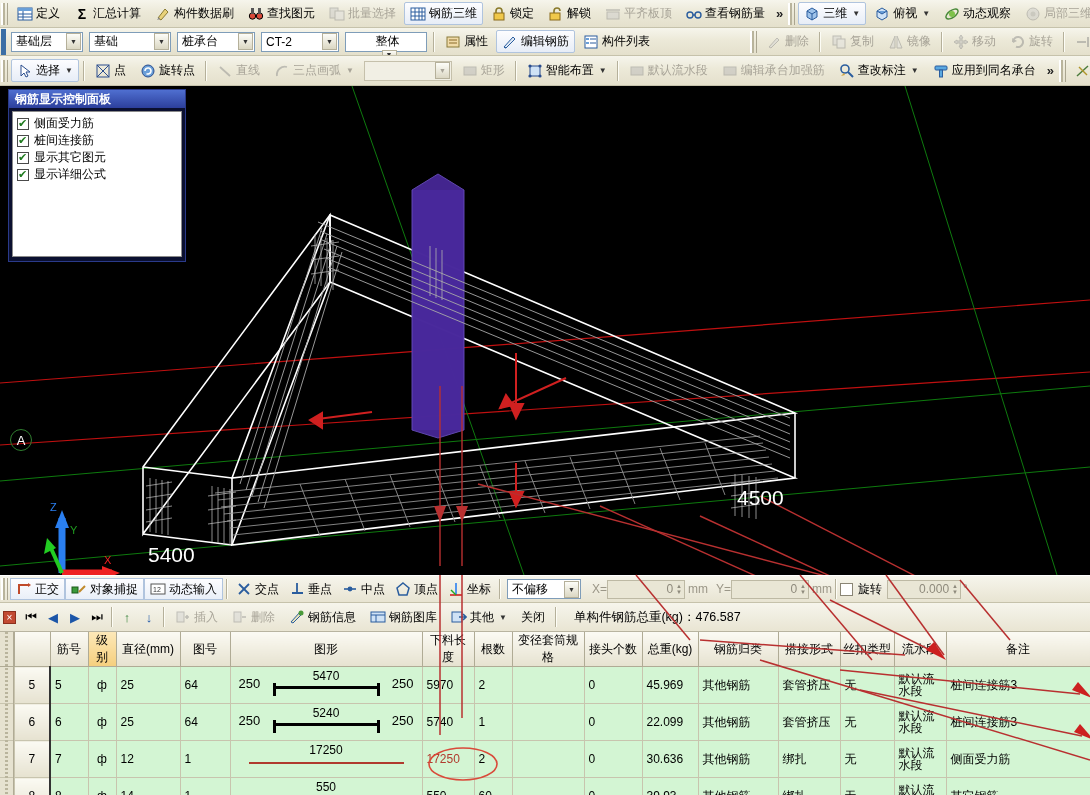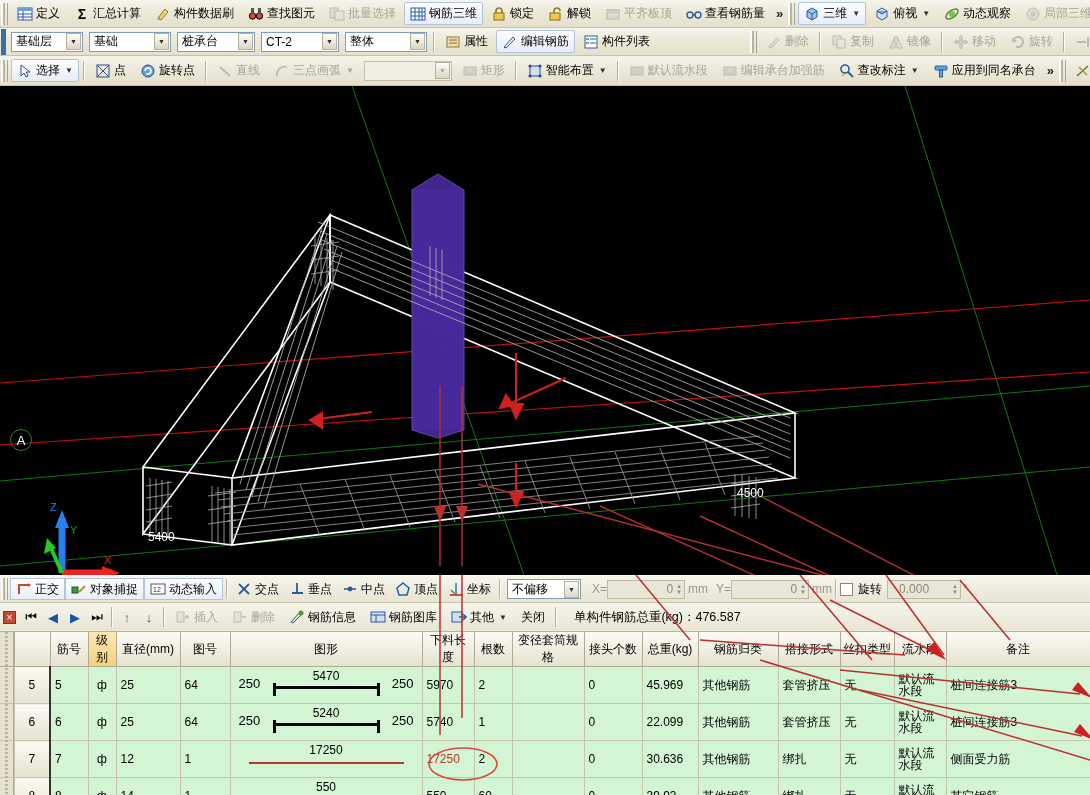--- a/index.html
+++ b/index.html
@@ -95,21 +95,21 @@
   .ckbox {
     width: 12px; height: 12px; background: #fff; border: 1px solid #4a4a4a;
     position: relative; flex: none;
   }
   .ckbox::after {
     content: "\2714"; position: absolute; left: 0px; top: -2px;
     font-size: 11px; color: #1f7a1f; line-height: 13px;
   }
   .ck span { font-size: 12px; color: #000; }
 
-  .vp-label { position: absolute; color: #fff; font-size: 12px;
+  .vp-label { position: absolute; color: #fff; font-size: 21px;
               font-family: "Liberation Sans", sans-serif; }
   .axis-bub { position: absolute; width: 22px; height: 22px; border-radius: 50%;
               border: 1px solid #2f7d2f; color: #fff; font-size: 13px;
               display: flex; align-items: center; justify-content: center; }
 
   
   #statusbar {
     position: absolute; left: 0; top: 575px; width: 1090px; height: 28px;
     display: flex; align-items: center;
     background: linear-gradient(to bottom,#f6f5ec,#e8e4d2);
@@ -360,21 +360,21 @@
       <span class="arw">▼</span>
     </div>
     <div class="combo" style="width:78px;">
       <span>桩承台</span>
       <span class="arw">▼</span>
     </div>
     <div class="combo" style="width:78px;">
       <span>CT-2</span>
       <span class="arw">▼</span>
     </div>
-    <div class="combo" style="width:82px;">
+    <div class="combo" style="width:82px;flex-direction:column;">
       <span>整体</span>
       <span class="arw">▼</span>
     </div>
 
     <div class="tbsep"></div>
 
     <div class="tbtn">
       <span class="ico">
         <svg width="16" height="16" viewBox="0 0 16 16">
             <rect x="2" y="3" width="12" height="10" fill="#f0dba8" stroke="#8a7a3a"></rect>
@@ -697,22 +697,43 @@
         <line x1="62" y1="487" x2="112" y2="487" stroke="#ee2222" stroke-width="7"></line>
         <path d="M120 487 L102 480 L102 494 Z" fill="#ee2222"></path>
         <line x1="62" y1="487" x2="50" y2="460" stroke="#22cc22" stroke-width="4"></line>
         <path d="M47 452 L44 468 L56 462 Z" fill="#22cc22"></path>
         <text x="50" y="425" fill="#2a7ff0" font-size="11" font-family="Liberation Sans">Z</text>
         <text x="70" y="448" fill="#1f9a1f" font-size="11" font-family="Liberation Sans">Y</text>
         <text x="104" y="478" fill="#ee2222" font-size="11" font-family="Liberation Sans">X</text>
       </g>
     </svg>
 
-
-    <div class="vp-label" style="left:148px;top:444px;">5400</div>
+    <div class="ctrl-panel">
+      <div class="ctrl-title">钢筋显示控制面板</div>
+      <div class="ctrl-body">
+        <div class="ck">
+          <span class="ckbox"></span>
+          <span>侧面受力筋</span>
+        </div>
+        <div class="ck">
+          <span class="ckbox"></span>
+          <span>桩间连接筋</span>
+        </div>
+        <div class="ck">
+          <span class="ckbox"></span>
+          <span>显示其它图元</span>
+        </div>
+        <div class="ck">
+          <span class="ckbox"></span>
+          <span>显示详细公式</span>
+        </div>
+      </div>
+    </div>
+
+    <div class="vp-label" style="left:148px;top:457px;">5400</div>
 
     <div class="vp-label" style="left:737px;top:400px;">4500</div>
 
     <div class="axis-bub" style="left:10px;top:343px;">A</div>
 
   </div>
 
   <div id="statusbar">
     <div class="tb-grip"></div>
     <div class="sb-item on">
@@ -814,21 +835,21 @@
           <i>▲</i>
           <i>▼</i>
         </span>
     </div>
     <span class="lbl-dis" style="margin-left:3px;">mm</span>
 
     <div class="tbsep"></div>
 
     <span style="width:13px;height:13px;border:1px solid #8a8575;background:#fff;display:inline-block;flex:none;"></span>
     <span style="margin-left:5px;">旋转</span>
-    <div class="spin" style="width:74px;margin-left:5px;gap:20px;">
+    <div class="spin" style="width:74px;margin-left:5px;">
       <span>0.000</span>
       <span class="ud">
           <i>▲</i>
           <i>▼</i>
         </span>
     </div>
     <span class="lbl-dis" style="margin-left:2px;">°</span>
   </div>
 
   <div id="rebarbar">

